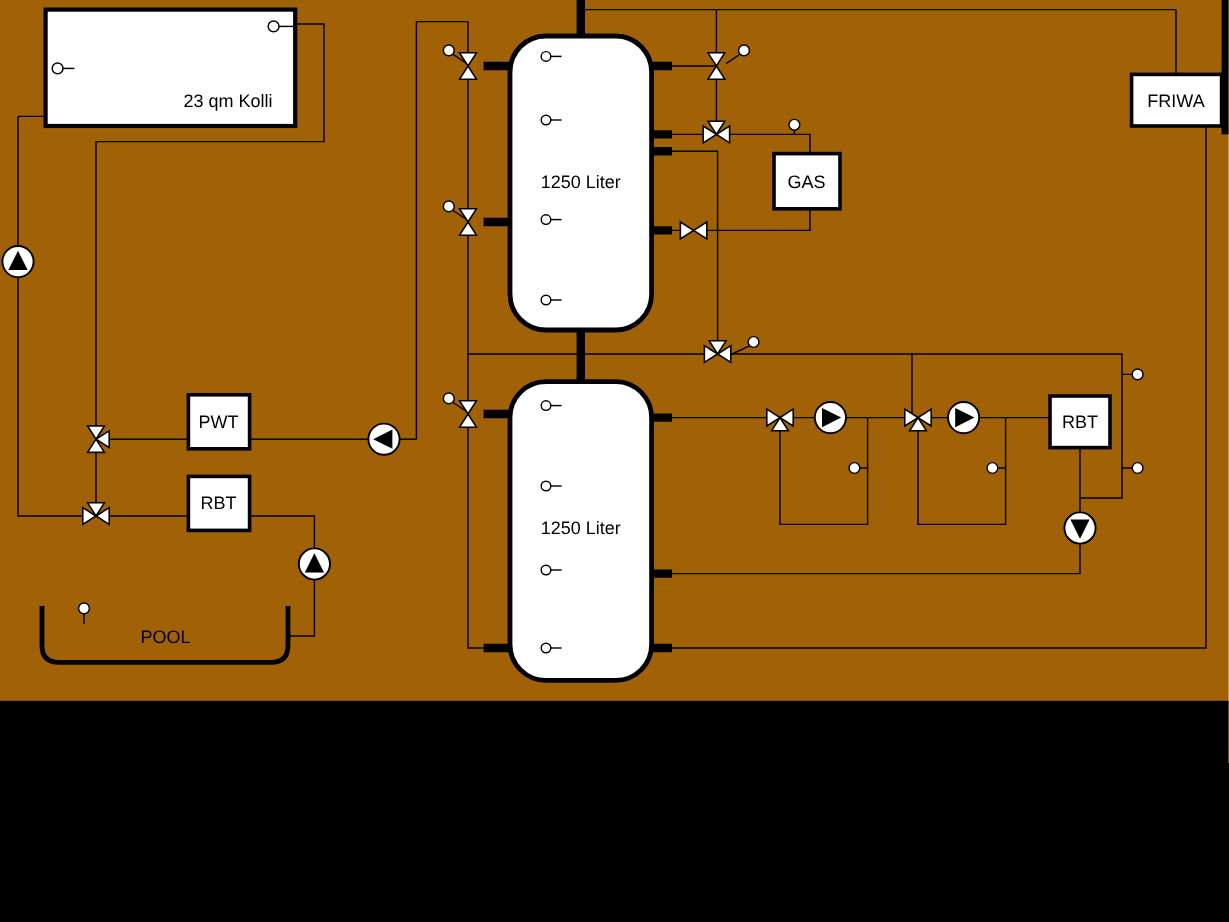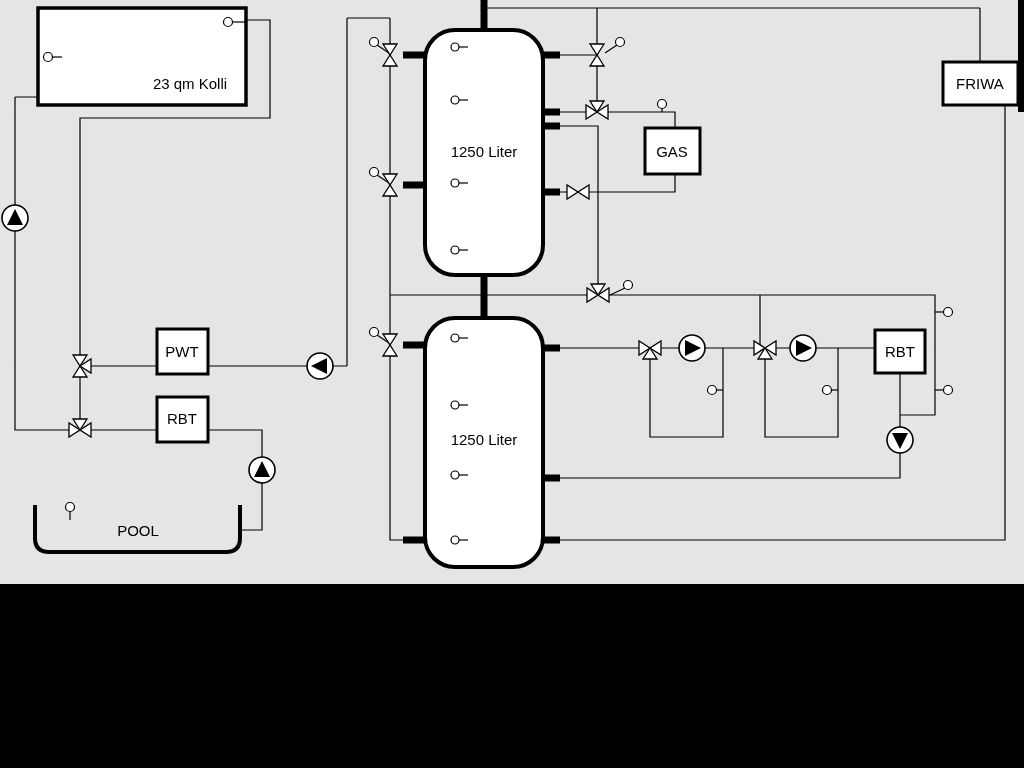--- a/index.html
+++ b/index.html
@@ -1,16 +1,16 @@
 <!DOCTYPE html>
 <html><head>
 <meta charset="utf-8">
 <style>
   html,body{margin:0;padding:0;background:#ffffff;}
-  .stage{position:relative;width:1024px;height:768px;background:#e5e5e5;overflow:hidden;
+  .stage{position:relative;width:1024px;height:768px;background:#a16207;overflow:hidden;
          font-family:"Liberation Sans",sans-serif;}
   svg{display:block;}
   .pipe{stroke:#000;stroke-width:1.2;fill:none;}
   .stub{stroke:#000;stroke-width:7;fill:none;}
   .box{fill:#fff;stroke:#000;stroke-width:3;}
   .bigbox{fill:#fff;stroke:#000;stroke-width:3.5;}
   .tank{fill:#fff;stroke:#000;stroke-width:4;}
   .pool{fill:none;stroke:#000;stroke-width:4;}
   .valve{fill:#fff;stroke:#000;stroke-width:1.3;stroke-linejoin:miter;}
   .pumpc{fill:#fff;stroke:#000;stroke-width:1.6;}

